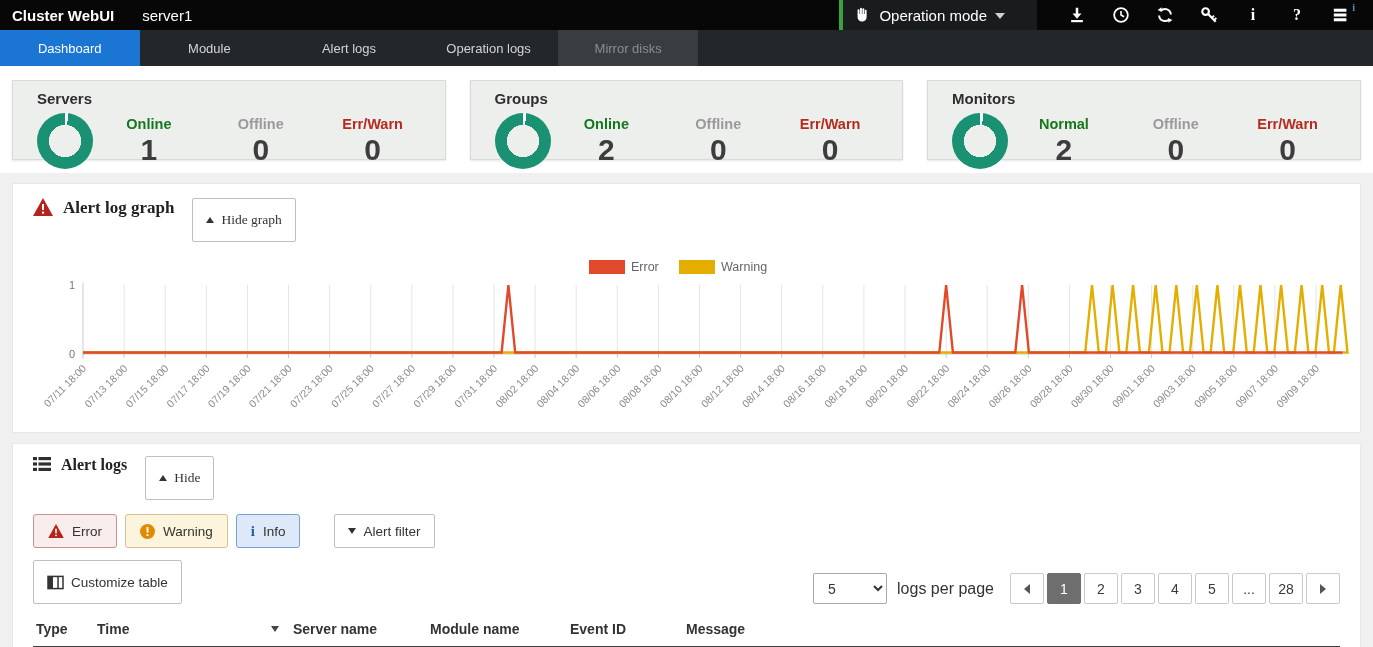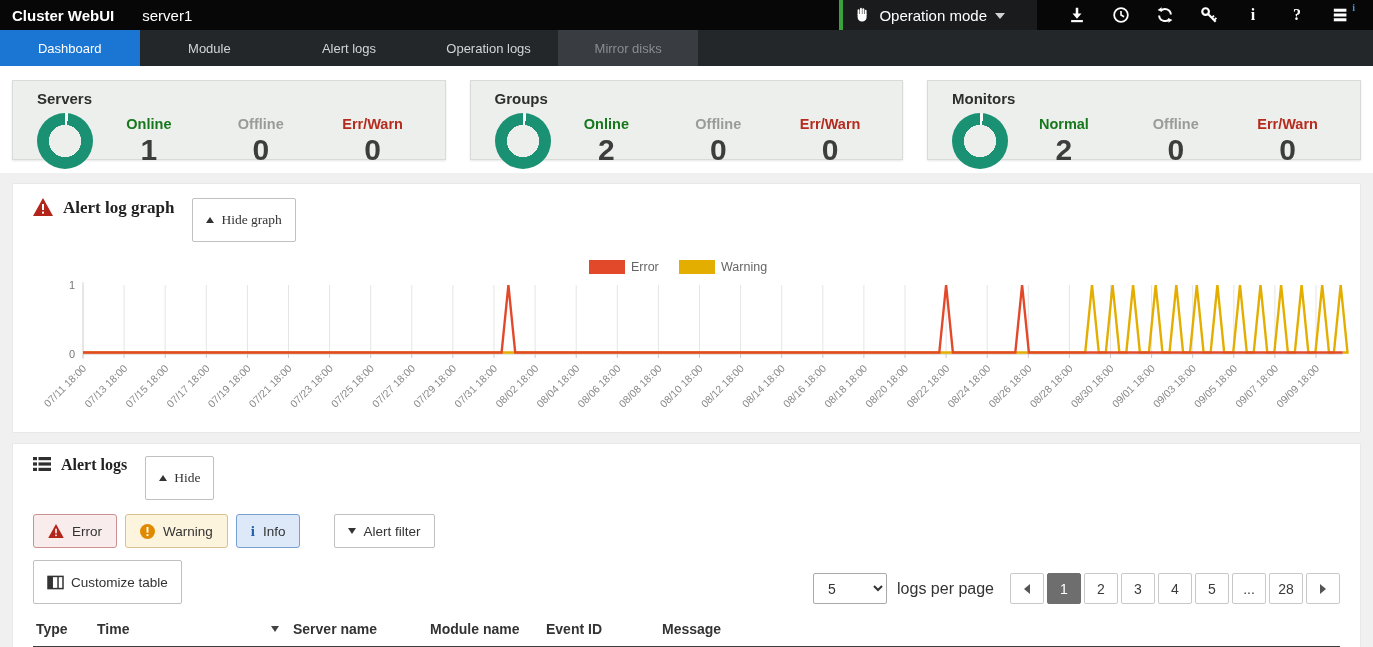--- a/index.html
+++ b/index.html
@@ -74,21 +74,21 @@
   .pg { min-width: 34px; height: 31px; background: #fff; border: 1px solid #c9c9c9; border-radius: 2px; display: flex; align-items: center; justify-content: center; font-size: 14px; color: #3a3a3a; cursor: pointer; }
   .pg.active { background: #6e6e6e; border-color: #6e6e6e; color: #fff; }
   .tri-left  { width: 0; height: 0; border-top: 5px solid transparent; border-bottom: 5px solid transparent; border-right: 6px solid #555; }
   .tri-right { width: 0; height: 0; border-top: 5px solid transparent; border-bottom: 5px solid transparent; border-left: 6px solid #555; }
 
   .table-head { display: flex; align-items: center; margin-top: 17px; padding-bottom: 9px; border-bottom: 2px solid #3e3e3e; font-size: 14px; font-weight: bold; color: #333; }
   .col-type { width: 64px; padding-left: 3px; cursor: pointer; }
   .col-time { width: 196px; display: flex; align-items: center; justify-content: space-between; padding-right: 14px; cursor: pointer; }
   .tri-sort { width: 0; height: 0; border-left: 4.5px solid transparent; border-right: 4.5px solid transparent; border-top: 6px solid #444; }
   .col-server { width: 137px; cursor: pointer; }
-  .col-module { width: 116px; cursor: pointer; }
+  .col-module { width: 140px; cursor: pointer; }
   .col-event  { width: 116px; cursor: pointer; }
   .col-msg { flex: 1; cursor: pointer; }
 </style>
 </head>
 <body>
 
 <div class="topbar">
   <span class="app-title">Cluster WebUI</span>
   <span class="server-name">server1</span>
   <div class="topbar-right">

